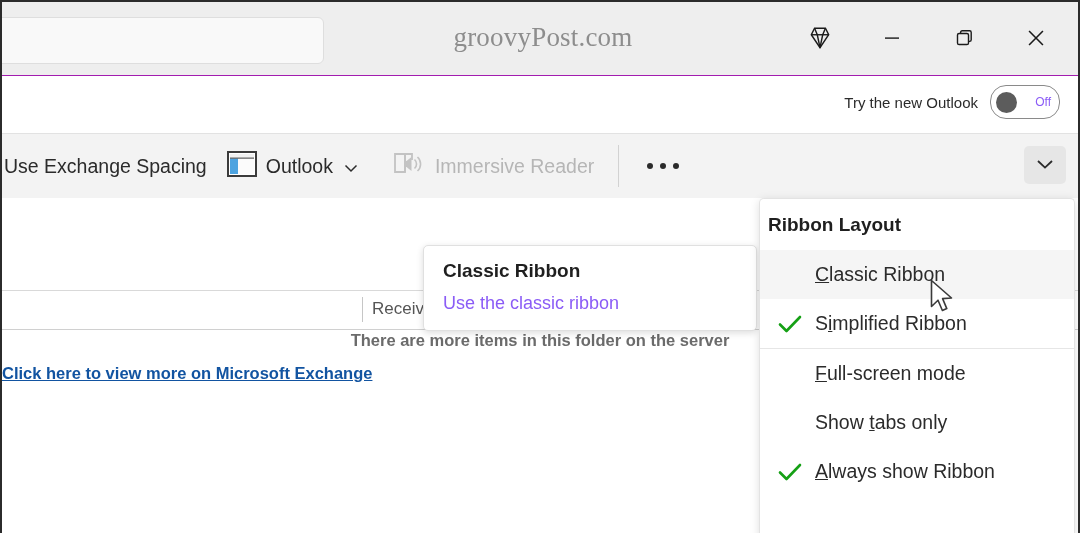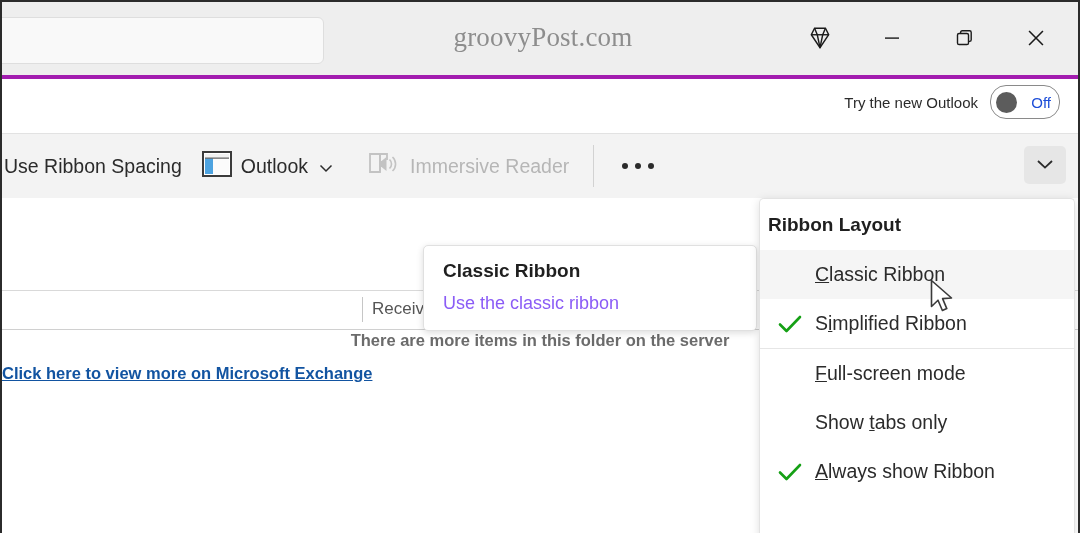--- a/index.html
+++ b/index.html
@@ -24,21 +24,21 @@
     box-sizing: border-box;
     overflow: hidden;
   }
 
   
   .titlebar {
     position: absolute;
     left: 0; top: 0; right: 0;
     height: 73px;
     background: #eeeeee;
-    border-bottom: 4px solid #a21caf;
+    border-bottom: 1px solid #a21caf;
   }
   .searchbox {
     position: absolute;
     left: -10px;
     top: 15px;
     width: 332px;
     height: 47px;
     background: #f9f9f9;
     border: 1px solid #dedede;
     border-radius: 6px;
@@ -102,22 +102,22 @@
     position: absolute;
     left: 5px;
     width: 21px;
     height: 21px;
     border-radius: 50%;
     background: #5c5c5c;
   }
   .toggle .tlabel {
     position: absolute;
     right: 8px;
-    font-size: 15px;
-    color: #1d4ed8;
+    font-size: 12px;
+    color: #8b5cf6;
   }
 
   
   .ribbon {
     position: absolute;
     left: 0; right: 0;
     top: 131px;
     height: 64px;
     background: #f3f3f3;
     border-top: 1px solid #e2e2e2;
@@ -347,21 +347,21 @@
     <div class="toggle">
       <span class="knob"></span>
       <span class="tlabel">Off</span>
     </div>
   </div>
 
   <div class="ribbon">
     <div class="ribbon-inner" style="left:-8px;">
 
       <div class="rbtn">
-        <span>Use Ribbon Spacing</span>
+        <span>Use Exchange Spacing</span>
       </div>
 
       <div class="rbtn">
         <span>
           <svg width="30" height="26" viewBox="0 0 30 26">
             <rect x="1" y="1" width="28" height="24" fill="#ffffff" stroke="#3b3b3b" stroke-width="2"></rect>
             <rect x="3" y="3" width="24" height="3.5" fill="#f1f1f1"></rect>
             <rect x="3" y="7.5" width="8" height="15.5" fill="#4da3e0"></rect>
             <rect x="11" y="7.5" width="16" height="15.5" fill="#fbfbfb"></rect>
             <rect x="3" y="6.6" width="24" height="1" fill="#3b3b3b"></rect>

